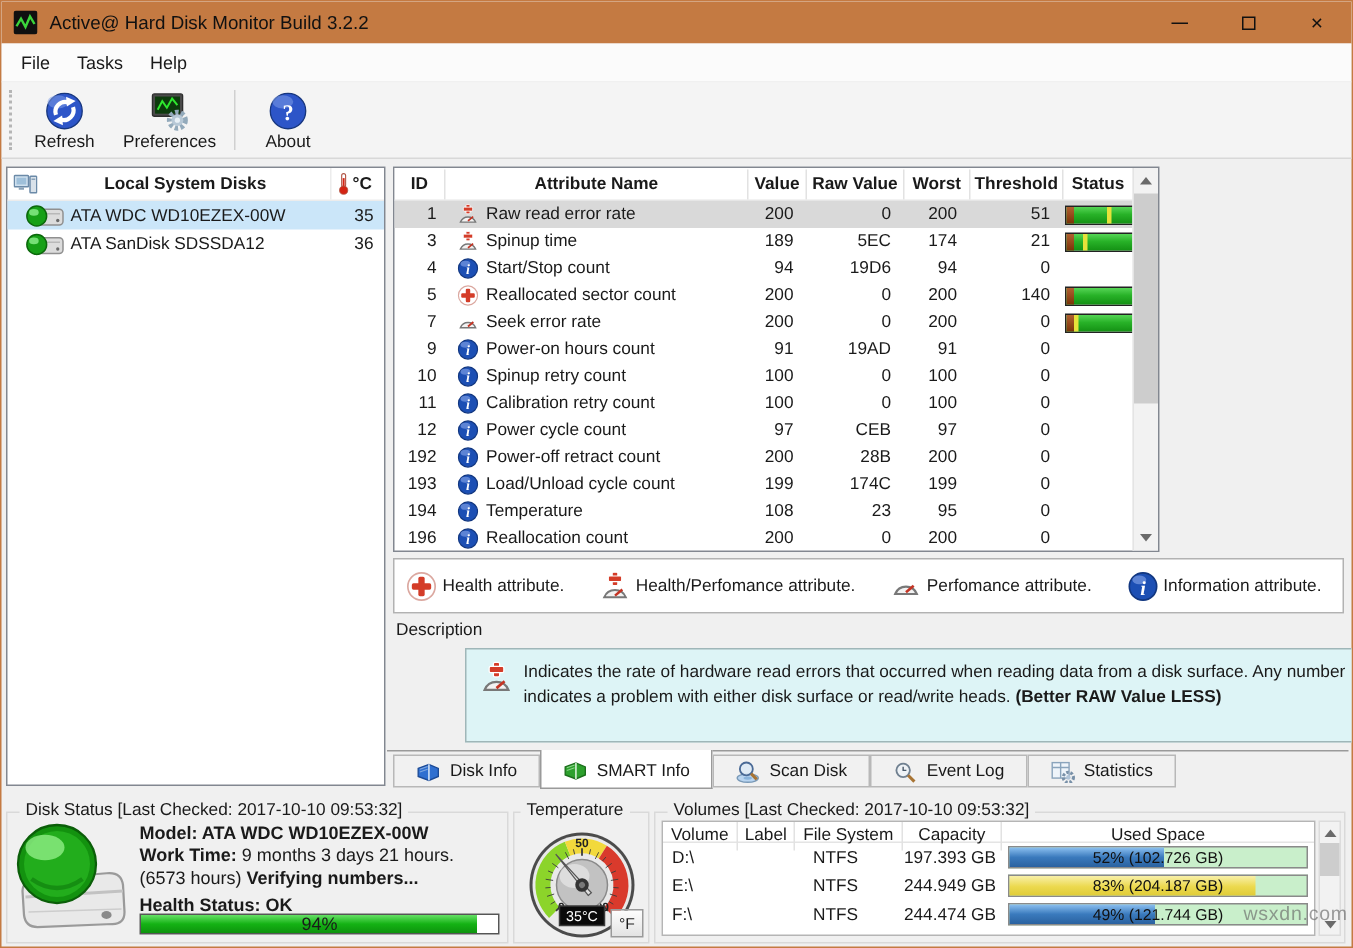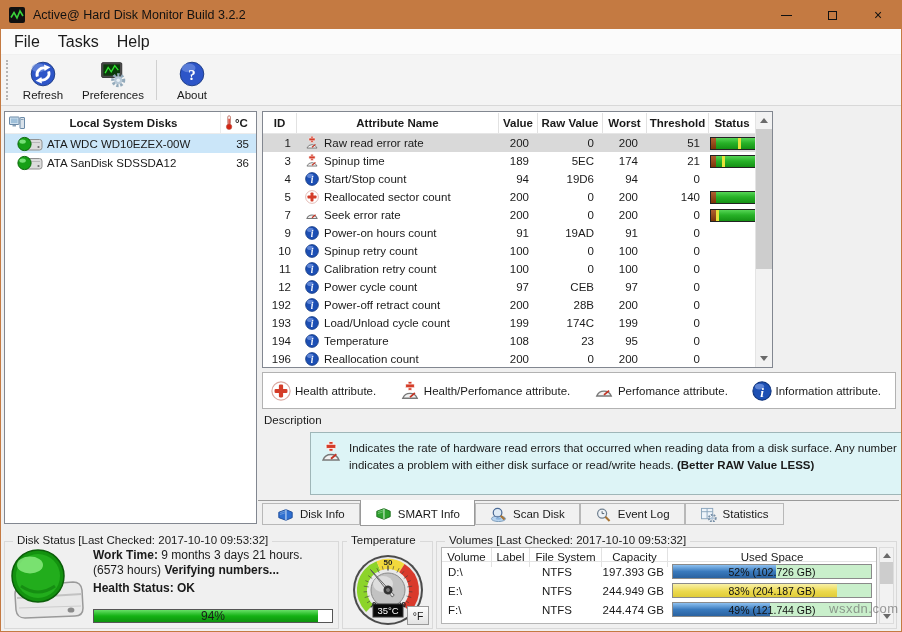--- a/index.html
+++ b/index.html
@@ -12,21 +12,21 @@
   .titlebar .appicon { width:16px; height:16px; margin-right:8px; display:inline-block; }
   .titlebar .title { font-size:12.5px; color:#111; }
   .wincontrols { position:absolute; right:0; top:0; height:28px; display:flex; }
   .wbtn { width:46px; height:28px; display:flex; align-items:center; justify-content:center; color:#111; }
   .glyph-min { width:11px; height:1px; background:#111; display:block; }
   .glyph-max { width:9px; height:9px; border:1px solid #111; display:block; }
   .glyph-close { font-size:14px; line-height:1; }
 
   
   .menubar { position:absolute; left:0; top:28px; right:0; height:26px; background:#fbfbfb; display:flex; align-items:center; padding-left:4px; border-bottom:1px solid #f0f0f0; }
-  .menu-item { font-size:16px; padding:4px 9px;text-align:center; }
+  .menu-item { font-size:12px; padding:4px 9px;text-align:center; }
 
   
   .toolbar { position:absolute; left:0; top:54px; right:0; height:51px; background:#f4f4f4; border-bottom:1px solid #d8d8d8; display:flex; align-items:center; }
   .toolgrip { width:6px; height:40px; border-left:2px dotted #b5b5b5; margin-left:5px; }
   .toolbtn { display:flex; flex-direction:column; align-items:center; justify-content:center; min-width:62px; padding:2px 8px 1px; }
   .toolbtn .icon { width:28px; height:28px; }
   .toolbtn .tlabel { font-size:11.5px; margin-top:1px; }
   .toolsep { width:1px; height:40px; background:#d0d0d0; margin:0 4px; }
   .icon svg { width:100%; height:100%; display:block; }
 
@@ -660,20 +660,21 @@
           <path d="M10 52 L75 48" stroke="#c2c2c2" stroke-width="2"></path>
           <path d="M12 62 L74 60" stroke="#cdcdcd"></path>
           <ellipse cx="64" cy="64" rx="3.4" ry="2.6" fill="#8a8a8a"></ellipse>
           <circle cx="31" cy="30" r="26" fill="#13920f" stroke="#0b5e09" stroke-width="1.5"></circle>
           <circle cx="31" cy="30" r="22" fill="#22ad1c"></circle>
           <ellipse cx="23" cy="19" rx="13" ry="8.5" fill="#90ee86" opacity="0.8"></ellipse>
           <path d="M14 40 q17 12 34 0" stroke="#0e7a0c" stroke-width="3" fill="none" opacity="0.6"></path>
         </svg>
       </span>
     <div class="ds-text">
+      <div class="ds-line"><b><span>Model:</span> <span>ATA WDC WD10EZEX-00W</span></b></div>
       <div class="ds-line"><b>Work Time:</b><span> 9 months 3 days 21 hours. (6573 hours) </span><b>Verifying numbers...</b></div>
       <div class="ds-line ds-health"><b><span>Health Status:</span> <span>OK</span></b></div>
     </div>
     <div class="ds-progress">
       <span class="ds-pfill" id="ds-pfill" style="width: 94%;"></span>
       <span class="ds-plabel">94%</span>
     </div>
   </div>
 
   <div class="group" id="grp-temperature">

